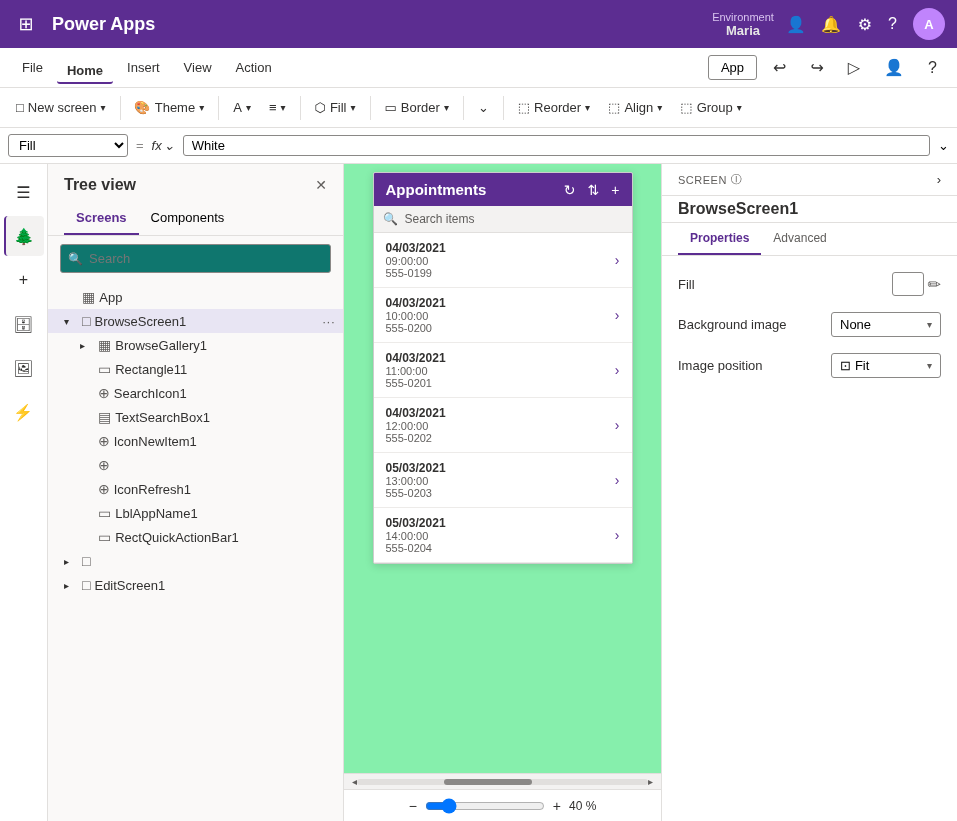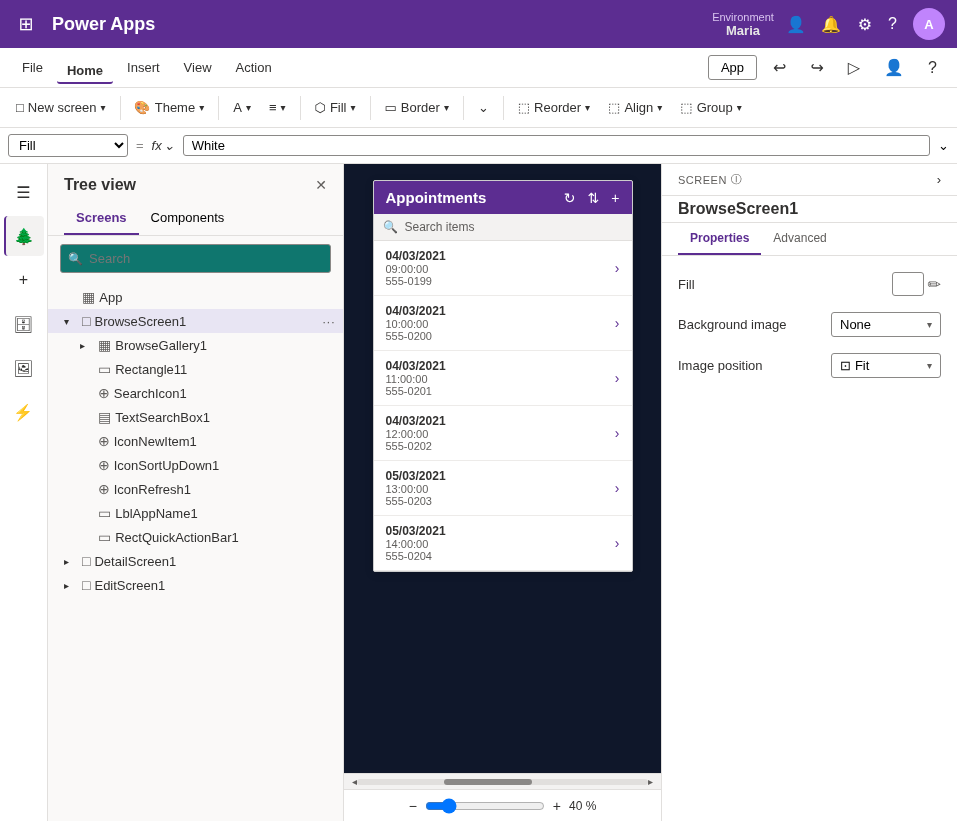--- a/index.html
+++ b/index.html
@@ -123,26 +123,26 @@
     .tree-item.selected { background: #e8e5f3; }
     .tree-item .chevron { font-size: 10px; width: 14px; }
     .tree-item .item-icon { font-size: 14px; color: #605e5c; }
     .tree-item .item-label { flex: 1; }
     .tree-item .item-more { color: #605e5c; cursor: pointer; }
     .tree-child { padding-left: 32px; }
 
     
     .canvas-area {
       flex: 1;
-      background: #0f172a;
+      background: #86efac;
       display: flex;
       flex-direction: column;
       align-items: center;
       justify-content: flex-start;
-      padding-top: 16px;
+      padding-top: 8px;
       position: relative;
       overflow: hidden;
     }
     .phone-frame {
       background: white;
       width: 260px;
       border: 1px solid #ccc;
       border-radius: 2px;
       overflow: hidden;
       box-shadow: 0 2px 8px rgba(0,0,0,0.15);
@@ -414,42 +414,40 @@
         <span class="item-label">TextSearchBox1</span>
       </div>
       <div class="tree-item tree-child">
         <span class="chevron"></span>
         <span class="item-icon">⊕</span>
         <span class="item-label">IconNewItem1</span>
       </div>
       <div class="tree-item tree-child">
         <span class="chevron"></span>
         <span class="item-icon">⊕</span>
-        <span class="item-label">IconSortUpDown1</span>
       </div>
       <div class="tree-item tree-child">
         <span class="chevron"></span>
         <span class="item-icon">⊕</span>
         <span class="item-label">IconRefresh1</span>
       </div>
       <div class="tree-item tree-child">
         <span class="chevron"></span>
         <span class="item-icon">▭</span>
         <span class="item-label">LblAppName1</span>
       </div>
       <div class="tree-item tree-child">
         <span class="chevron"></span>
         <span class="item-icon">▭</span>
         <span class="item-label">RectQuickActionBar1</span>
       </div>
 
       <div class="tree-item">
         <span class="chevron">▸</span>
         <span class="item-icon">□</span>
-        <span class="item-label">DetailScreen1</span>
       </div>
 
       <div class="tree-item">
         <span class="chevron">▸</span>
         <span class="item-icon">□</span>
         <span class="item-label">EditScreen1</span>
       </div>
     </div>
   </div>
 

